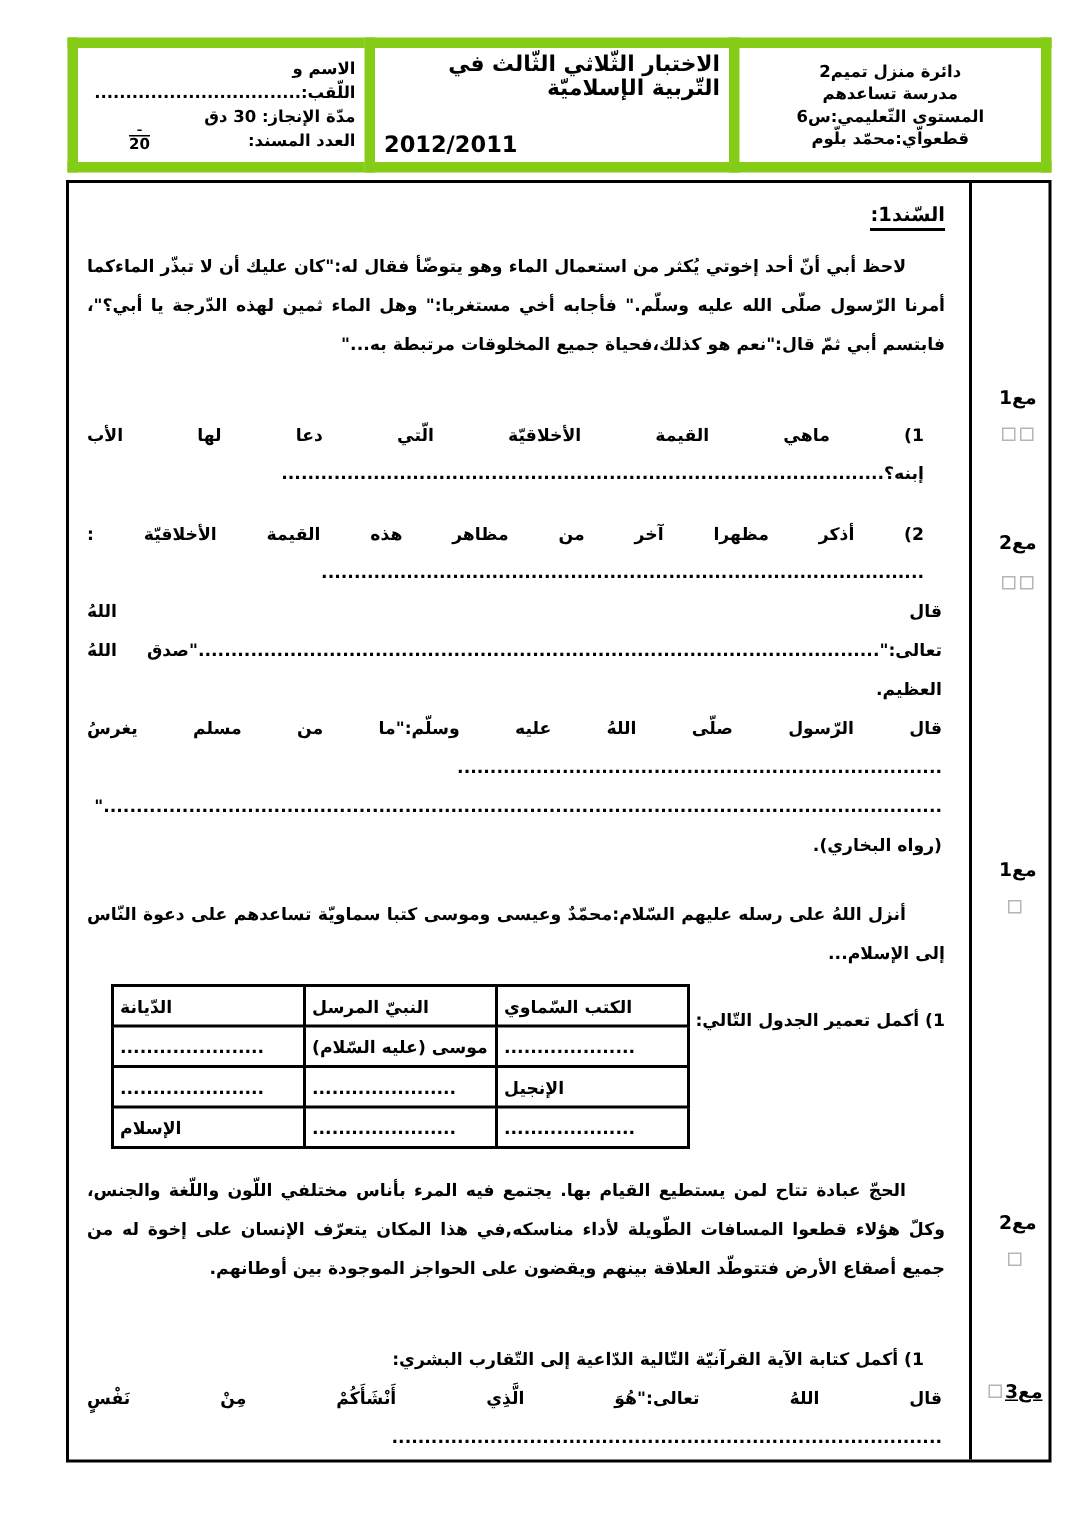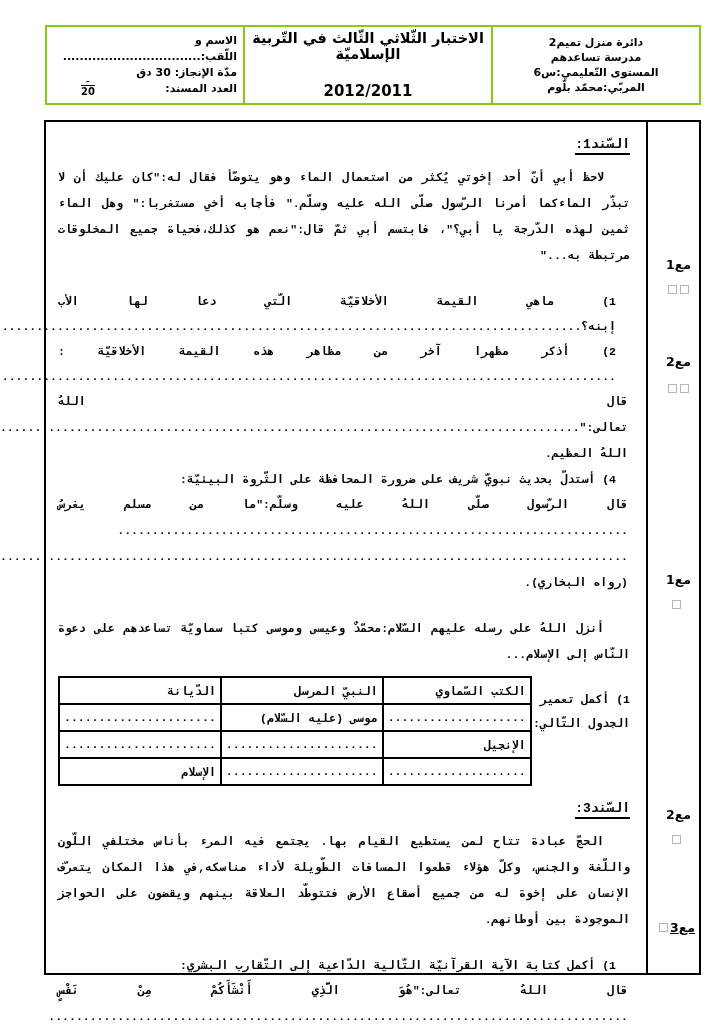--- a/index.html
+++ b/index.html
@@ -9,23 +9,23 @@
     font-family: "DejaVu Sans", sans-serif;
     color:#000; font-weight:700; direction: rtl;
   }
   .page { position:absolute; inset:0; background:#fff; }
 
   
   .header-table {
     position:absolute; top:25px; right:23px; width:656px; height:80px;
     border-collapse: collapse; table-layout: fixed;
   }
-  .header-table td { border:2px solid #84cc16; vertical-align:middle; padding:3px 6px; }
+  .header-table td { border:7px solid #84cc16; vertical-align:middle; padding:3px 6px; }
   .cell-school { width:208px; font-size:11px; line-height:15px; text-align:center; }
-  .cell-title  { text-align:center; }
+  .cell-title  { }
   .cell-student{ width:198px; font-size:11px; line-height:16px; text-align:right; position:relative; }
   .exam-title { font-size:14.5px; letter-spacing:0.5px; }
   .exam-year  { font-size:15px; margin-top:20px; direction:ltr; }
   .dotline { letter-spacing:0.5px; }
   .fraction { position:absolute; left:34px; bottom:6px; display:inline-block; text-align:center; font-size:10px; line-height:10px; direction:ltr; }
   .frac-top { display:block; font-size:8px; }
   .frac-bottom { display:block; border-top:1.5px solid #000; padding-top:1px; }
 
   
   .main-box {
@@ -36,48 +36,48 @@
     position:absolute; top:0; right:0; bottom:0; width:53px;
     border-left:2px solid #000;
   }
   .score-mark { position:absolute; right:8px; font-size:12.5px; }
   .score-boxes { position:absolute; right:10px; display:flex; gap:3px; }
   .sbox { width:9px; height:9px; border:1px solid #b5b5b5; background:#fff; }
   .mark-with-box { position:absolute; right:4px; display:flex; align-items:center; gap:2px; font-size:12.5px;text-decoration:underline; }
 
   .content {
     position:absolute; top:0; right:55px; left:0; bottom:0;
-    padding: 14px 14px 0 12px; font-size:11.5px;font-family:Liberation Mono, monospace;
+    padding: 14px 14px 0 12px; font-size:11.5px;
   }
 
   .sec-heading { display:inline-block; font-size:13px; border-bottom:2px solid #000; padding-bottom:1px; margin-bottom:10px; }
   .intro { text-align:justify; line-height:26px; margin-bottom:6px; }
   .intro .indent { display:inline-block; width:26px; }
-  .qline { line-height:25px; margin-right:14px; text-align:justify; }
+  .qline { line-height:25px; margin-right:14px; text-align:justify;margin-top:16px; }
   .quote-line { line-height:26px; margin-right:2px; text-align:justify; } .spacer-m { height:14px; } .spacer-l { height:20px; }
 
   
   .s2-row { display:flex; align-items:flex-start; margin-top:6px; }
   .s2-q { width:170px; padding-top:14px; line-height:24px; }
   .holy-table { border-collapse:collapse; margin-top:2px; }
-  .holy-table td { border:2px solid #000; width:128px; height:27px; text-align:right; font-size:11.5px; padding:1px 4px; }
+  .holy-table td { border:2px solid #000; width:128px; height:27px; text-align:left; font-size:11.5px; padding:1px 4px; }
 </style>
 </head>
 <body>
 
 <div class="page">
 
   <table class="header-table">
     <tbody>
         <tr>
       <td class="cell-school">
         <div>دائرة منزل تميم2</div>
         <div>مدرسة تساعدهم</div>
         <div>المستوى التّعليمي:س6</div>
-        <div>المربّي:محمّد بلّوم</div>
+        <div>قطعواّي:محمّد بلّوم</div>
       </td>
       <td class="cell-title">
         <div class="exam-title">الاختبار الثّلاثي الثّالث في التّربية الإسلاميّة</div>
         <div class="exam-year">2012/2011</div>
       </td>
       <td class="cell-student">
         <div class="dotline">الاسم و اللّقب:.................................</div>
         <div>مدّة الإنجاز: 30 دق</div>
         <div>العدد المسند:</div>
         <span class="fraction">
@@ -117,21 +117,20 @@
     </div>
 
     <div class="content">
 
       <div><span class="sec-heading">السّند1:</span></div>
       <p class="intro"><span class="indent"></span><span>لاحظ أبي أنّ أحد إخوتي يُكثر من استعمال الماء وهو يتوضّأ فقال له:"كان عليك أن لا تبذّر الماءكما أمرنا الرّسول صلّى الله عليه وسلّم." فأجابه أخي مستغربا:" وهل الماء ثمين لهذه الدّرجة يا أبي؟"، فابتسم أبي ثمّ قال:"نعم هو كذلك،فحياة جميع المخلوقات مرتبطة به..."</span></p>
       <div class="spacer-m"></div>
       <div class="qline">1) ماهي القيمة الأخلاقيّة الّتي دعا لها الأب إبنه؟............................................................................................</div>
       <div class="qline">2) أذكر مظهرا آخر من مظاهر هذه القيمة الأخلاقيّة : ............................................................................................</div>
       <div class="quote-line">قال اللهُ تعالى:"........................................................................................................"صدق اللهُ العظيم.</div>
-      <div class="qline">4) أستدلّ بحديث نبويّ شريف على ضرورة المحافظة على الثّروة البيئيّة:</div>
       <div class="quote-line">قال الرّسول صلّى اللهُ عليه وسلّم:"ما من مسلم يغرسُ ..........................................................................</div>
       <div class="quote-line">................................................................................................................................" (رواه البخاري).</div>
 
       <div class="spacer-l"></div>
 
       <p class="intro"><span class="indent"></span><span>أنزل اللهُ على رسله عليهم السّلام:محمّدٌ وعيسى وموسى كتبا سماويّة تساعدهم على دعوة النّاس إلى الإسلام...</span></p>
       <div class="s2-row">
         <div class="s2-q">1) أكمل تعمير الجدول التّالي:</div>
         <table class="holy-table">
           <tbody>
@@ -154,21 +153,20 @@
             <td>....................</td>
             <td>......................</td>
             <td>الإسلام</td>
           </tr>
         </tbody>
           </table>
       </div>
 
       <div class="spacer-m"></div>
 
-      <div><span class="sec-heading">السّند3:</span></div>
       <p class="intro"><span class="indent"></span><span>الحجّ عبادة تتاح لمن يستطيع القيام بها. يجتمع فيه المرء بأناس مختلفي اللّون واللّغة والجنس، وكلّ هؤلاء قطعوا المسافات الطّويلة لأداء مناسكه,في هذا المكان يتعرّف الإنسان على إخوة له من جميع أصقاع الأرض فتتوطّد العلاقة بينهم ويقضون على الحواجز الموجودة بين أوطانهم.</span></p>
       <div class="spacer-m"></div>
       <div class="qline">1) أكمل كتابة الآية القرآنيّة التّالية الدّاعية إلى التّقارب البشري:</div>
       <div class="quote-line">قال اللهُ تعالى:"هُوَ الَّذِي أَنْشَأَكُمْ مِنْ نَفْسٍ ....................................................................................</div>
 
     </div>
   </div>
 </div>
 
 </body></html>

